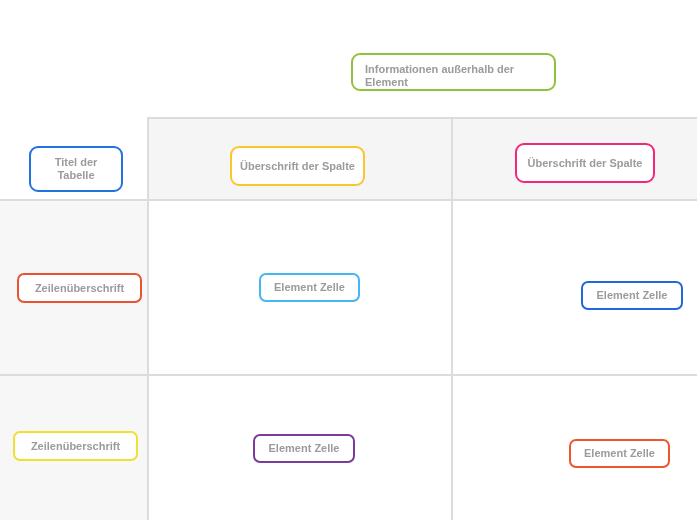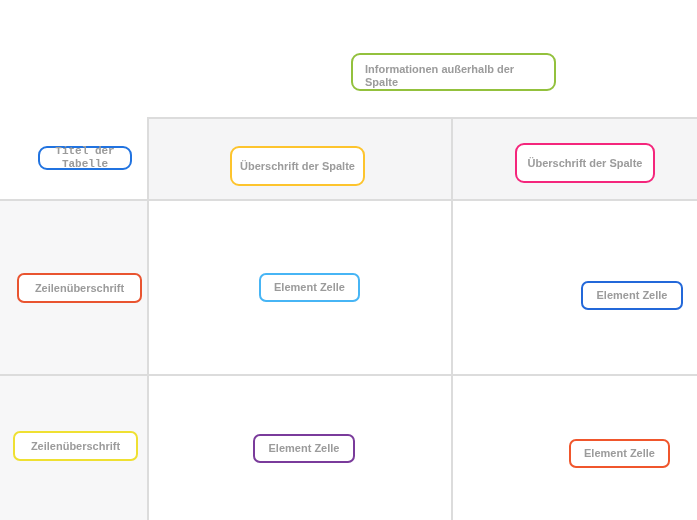--- a/index.html
+++ b/index.html
@@ -50,23 +50,23 @@
 
 <div class="zone" style="left: 148px; top: 118px; width: 549px; height: 81px; background: rgb(245, 245, 246);"></div>
 <div class="zone" style="left: 0px; top: 201px; width: 147px; height: 319px; background: rgb(247, 247, 248);"></div>
 
 <div class="grid-line" style="left:148px;top:117px;width:549px;height:2px;"></div>
 <div class="grid-line" style="left:0px;top:199px;width:697px;height:2px;"></div>
 <div class="grid-line" style="left:0px;top:374px;width:697px;height:2px;"></div>
 <div class="grid-line" style="left:147px;top:117px;width:2px;height:403px;"></div>
 <div class="grid-line" style="left:451px;top:117px;width:2px;height:403px;"></div>
 
-<div class="annotation-box" style="left: 351px; top: 53px; width: 205px; height: 38px; border-color: rgb(147, 193, 61);">Informationen außerhalb der Spalte</div>
+<div class="annotation-box" style="left: 351px; top: 53px; width: 205px; height: 38px; border-color: rgb(147, 193, 61);">Informationen außerhalb der Element</div>
 
-<div class="chip big" style="left: 38px; top: 146px; width: 94px; height: 24px; border-color: rgb(33, 115, 224); font-family: Liberation Mono, monospace;">Titel der Tabelle</div>
+<div class="chip big" style="left: 29px; top: 146px; width: 94px; height: 46px; border-color: rgb(33, 115, 224);">Titel der Tabelle</div>
 
 <div class="chip big" style="left: 230px; top: 146px; width: 135px; height: 40px; border-color: rgb(253, 196, 45);">Überschrift der Spalte</div>
 <div class="chip big" style="left: 515px; top: 143px; width: 140px; height: 40px; border-color: rgb(244, 38, 124);">Überschrift der Spalte</div>
 
 <div class="chip" style="left: 17px; top: 273px; width: 125px; height: 30px; border-color: rgb(233, 84, 48);">Zeilenüberschrift</div>
 <div class="chip" style="left: 259px; top: 273px; width: 101px; height: 29px; border-color: rgb(71, 181, 245);">Element Zelle</div>
 <div class="chip" style="left: 581px; top: 281px; width: 102px; height: 29px; border-color: rgb(35, 104, 217);">Element Zelle</div>
 
 <div class="chip" style="left: 13px; top: 431px; width: 125px; height: 30px; border-color: rgb(239, 224, 50);">Zeilenüberschrift</div>
 <div class="chip" style="left: 253px; top: 434px; width: 102px; height: 29px; border-color: rgb(122, 59, 155);">Element Zelle</div>

